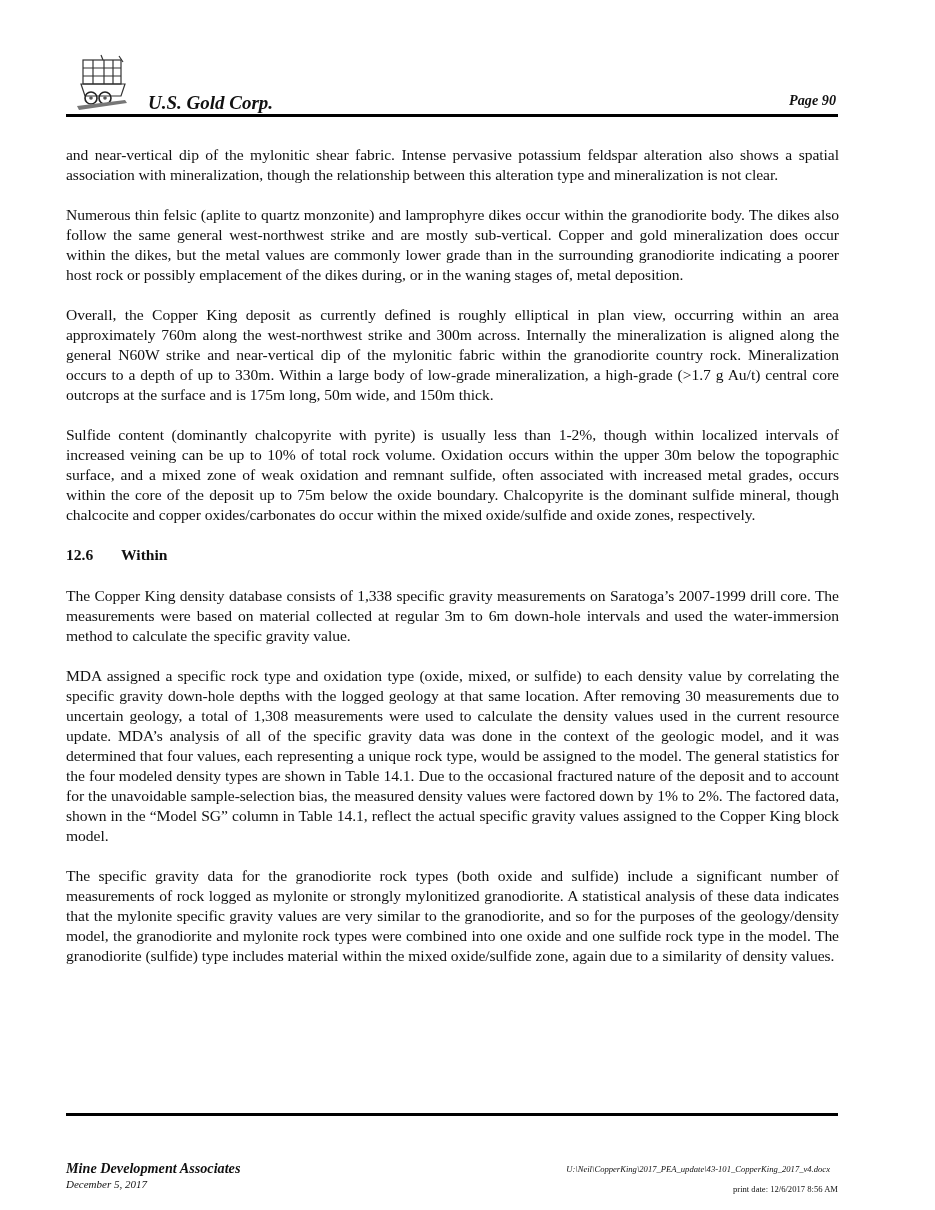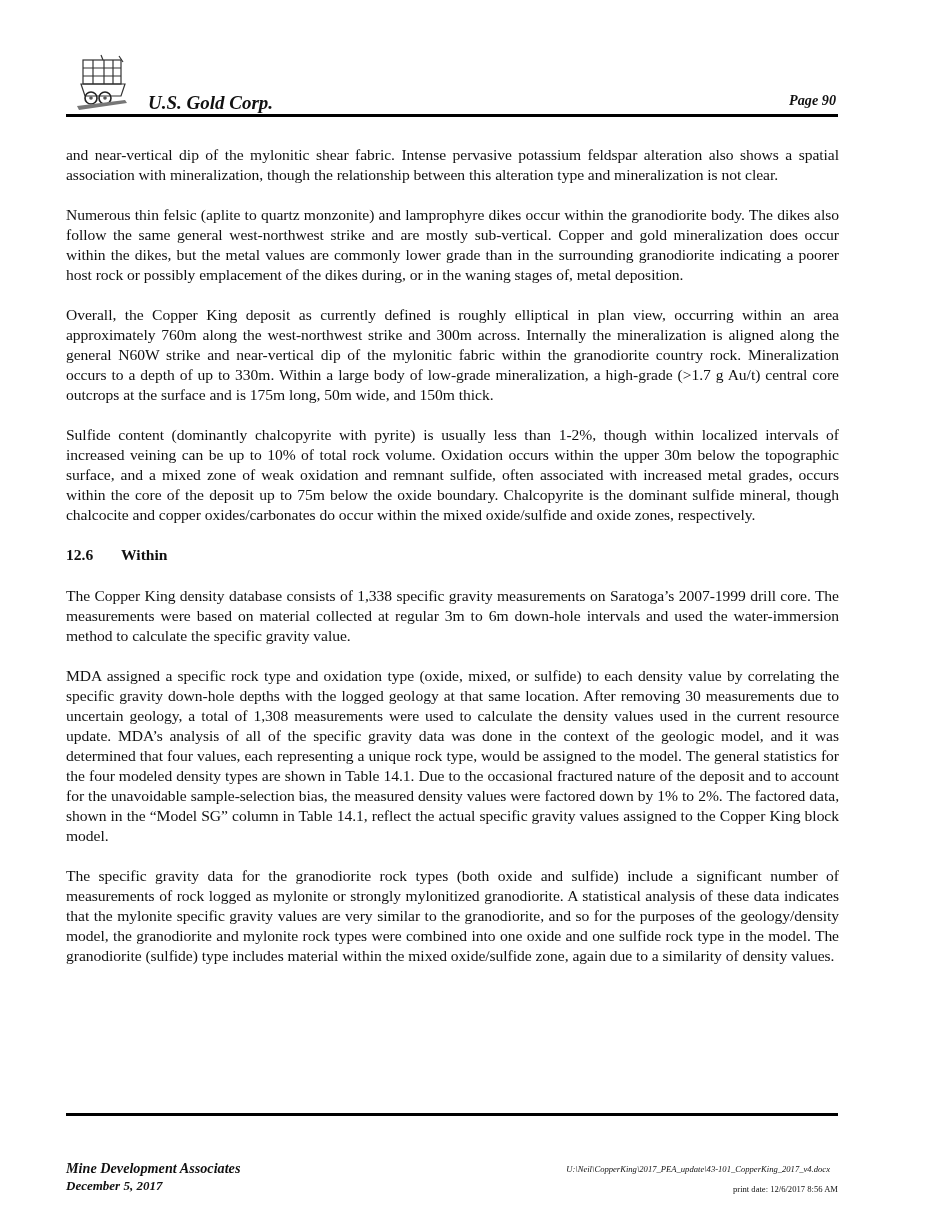--- a/index.html
+++ b/index.html
@@ -105,23 +105,23 @@
     top: 0;
     font-size: 14.2px;
     font-style: italic;
     font-weight: bold;
     white-space: nowrap;
   }
   .footer-date {
     position: absolute;
     left: 0;
     top: 18px;
-    font-size: 13px;
+    font-size: 11px;
     font-style: italic;
-    font-weight: bold;
+    font-weight: normal;
     white-space: nowrap;
   }
   .footer-path {
     position: absolute;
     right: 8px;
     top: 4px;
     font-size: 8.6px;
     font-style: italic;
     white-space: nowrap;
   }

